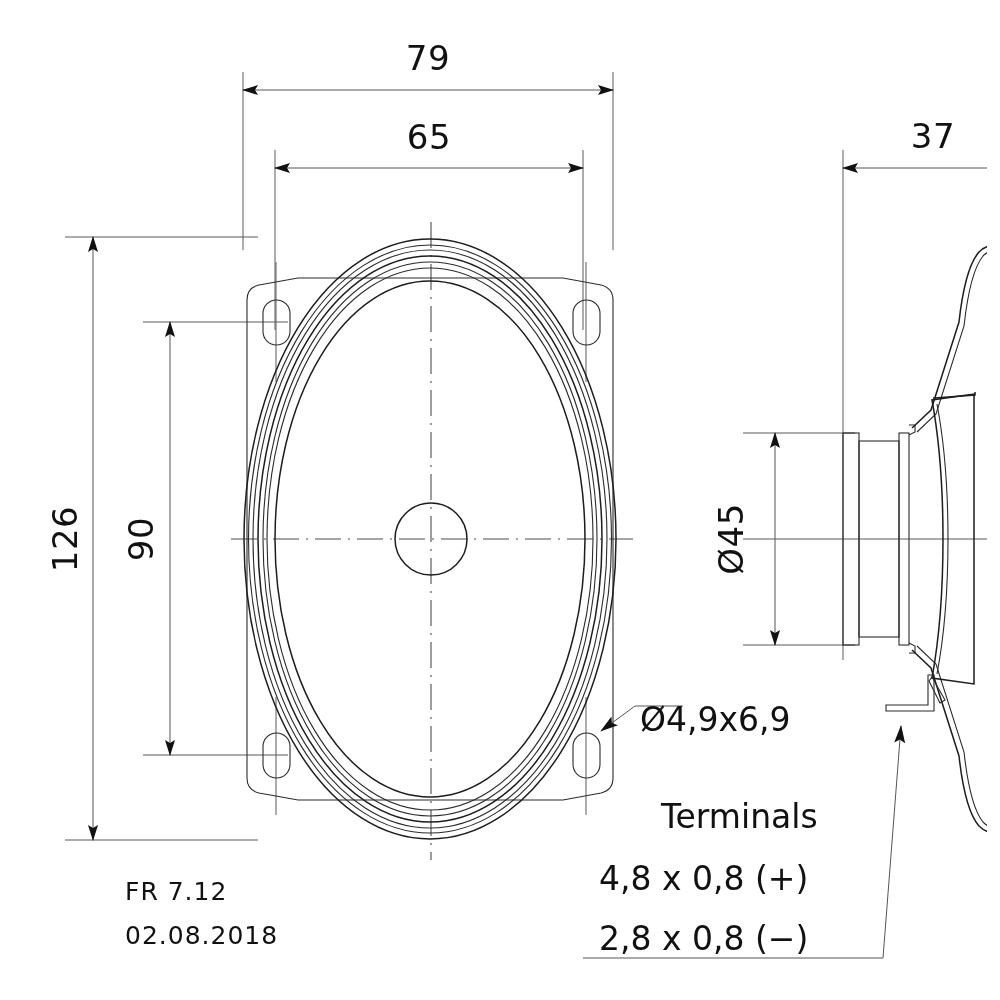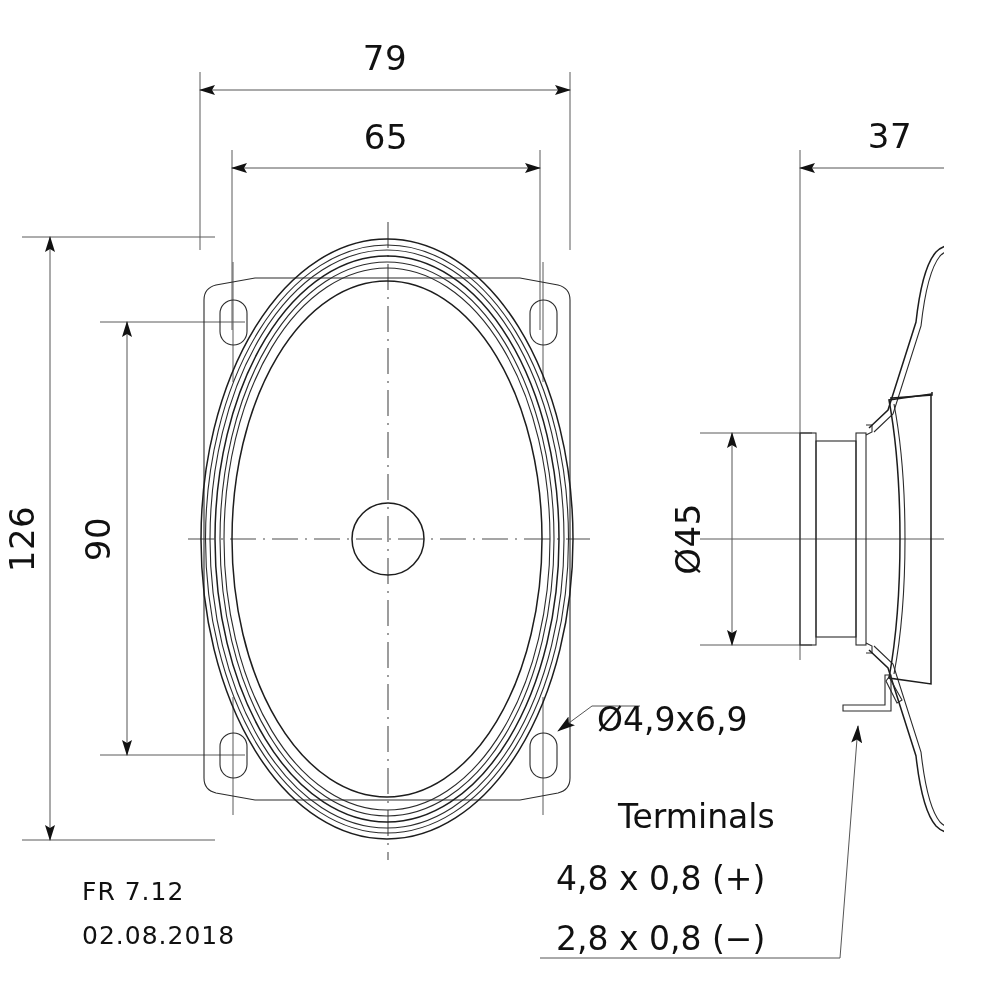--- a/index.html
+++ b/index.html
@@ -10,20 +10,21 @@
   }
   body {
     font-family: "DejaVu Sans", sans-serif;
   }
   #sheet {
     position: relative;
     width: 944px;
     height: 1000px;
     background: #ffffff;
     overflow: hidden;
+    margin-left: 43px;
   }
   #sheet svg {
     display: block;
   }
   .dim-text {
     font-family: "DejaVu Sans", sans-serif;
     font-size: 34px;
     fill: #111111;
     letter-spacing: 0.5px;
   }

